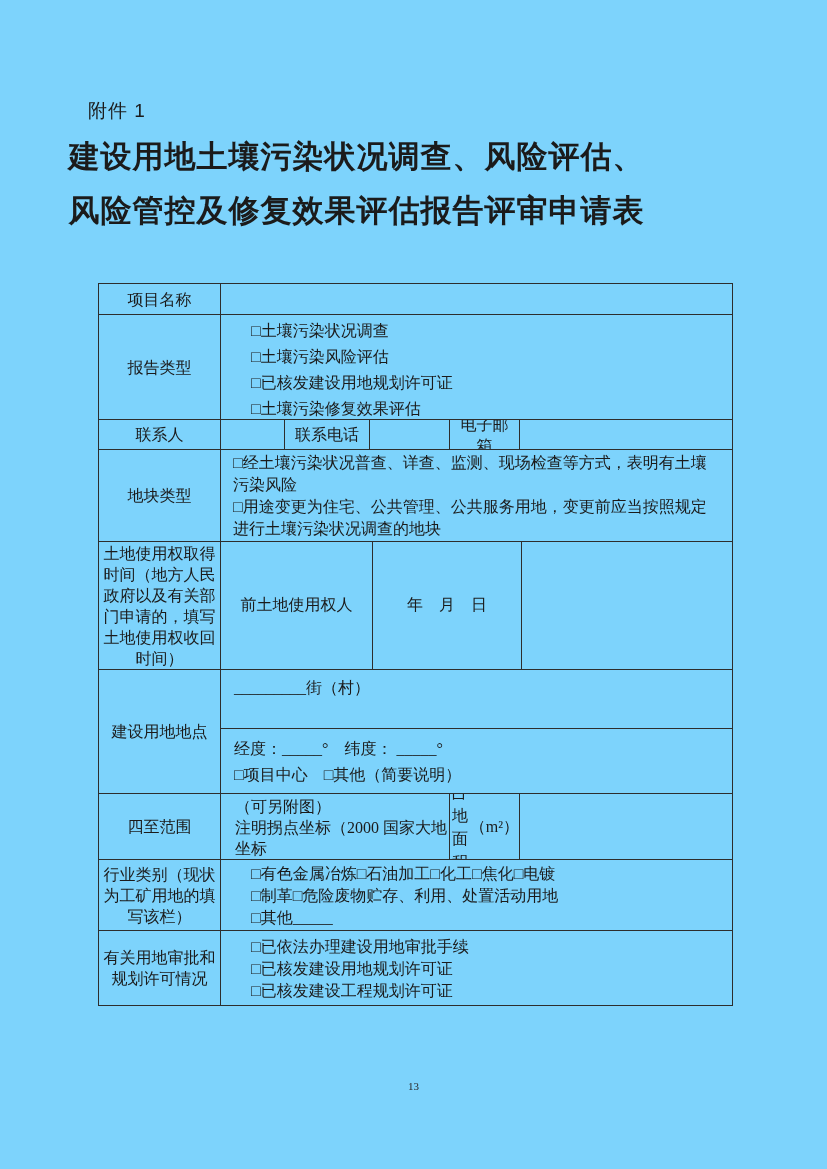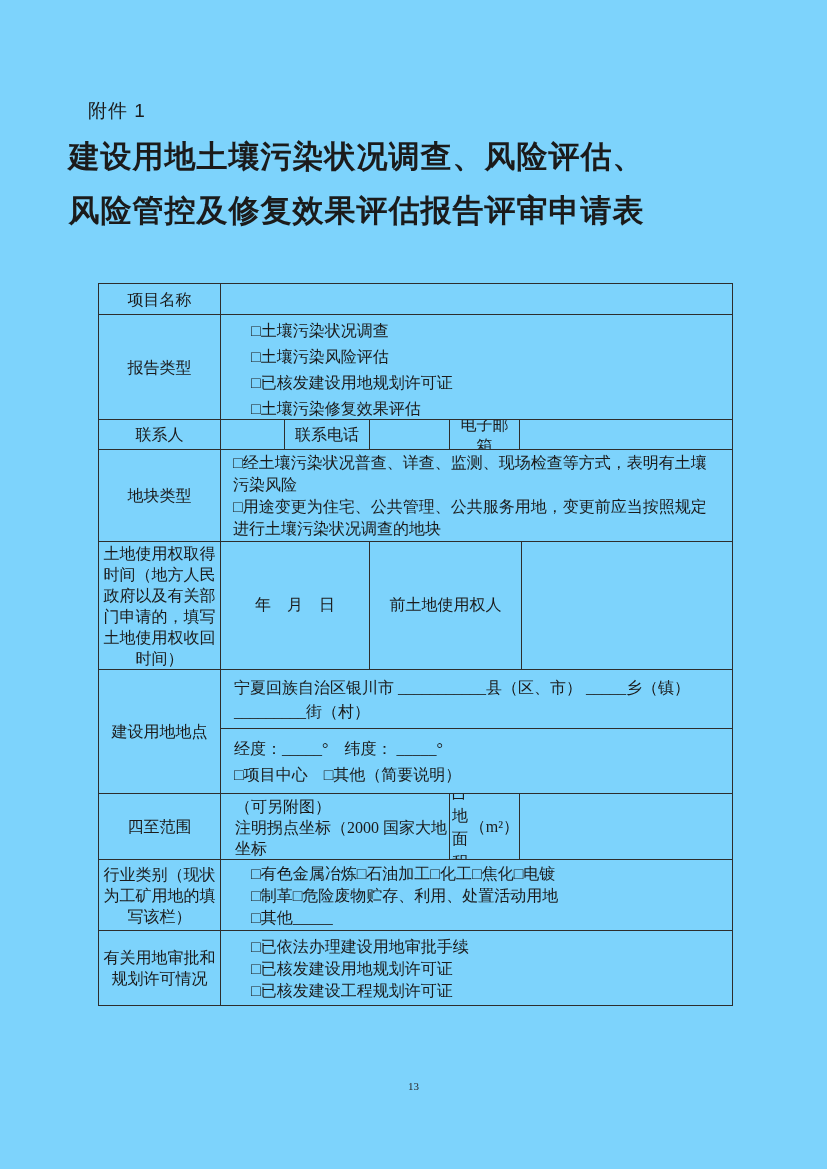--- a/index.html
+++ b/index.html
@@ -129,30 +129,29 @@
     <div class="row h92 r4">
       <div class="cell label-cell w-label">地块类型</div>
       <div class="cell grow opts">
         <div>□经土壤污染状况普查、详查、监测、现场检查等方式，表明有土壤污染风险</div>
         <div>□用途变更为住宅、公共管理、公共服务用地，变更前应当按照规定进行土壤污染状况调查的地块</div>
       </div>
     </div>
 
     <div class="row h128">
       <div class="cell label-cell w-label">土地使用权取得时间（地方人民政府以及有关部门申请的，填写土地使用权收回时间）</div>
+      <div class="cell center-cell" style="flex:0 0 152px;">前土地使用权人</div>
       <div class="cell center-cell" style="flex:0 0 149px;">年　月　日</div>
-      <div class="cell center-cell" style="flex:0 0 152px;">前土地使用权人</div>
       <div class="cell center-cell grow"></div>
     </div>
 
     <div class="row h124">
       <div class="cell label-cell w-label">建设用地地点</div>
       <div class="cell grow loc-col">
         <div class="loc-sub-a">
-          <div>宁夏回族自治区银川市 ___________县（区、市） _____乡（镇）</div>
           <div>_________街（村）</div>
         </div>
         <div class="loc-sub-b">
           <div>经度：_____°　纬度： _____°</div>
           <div>□项目中心　□其他（简要说明）</div>
         </div>
       </div>
     </div>
 
     <div class="row h66">

